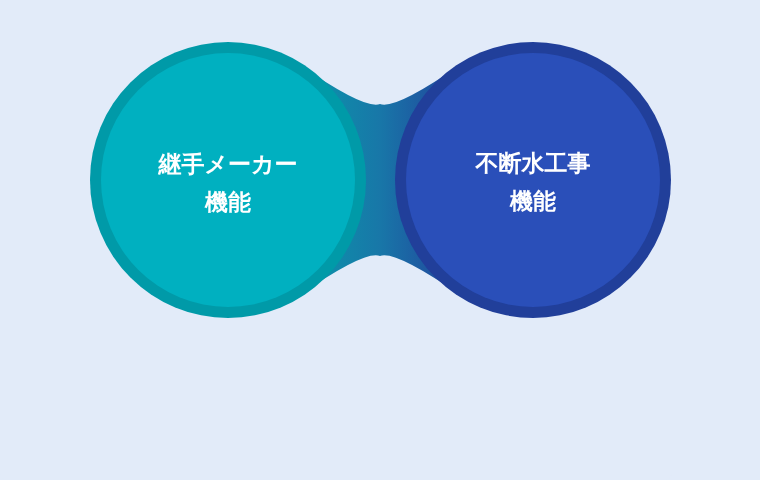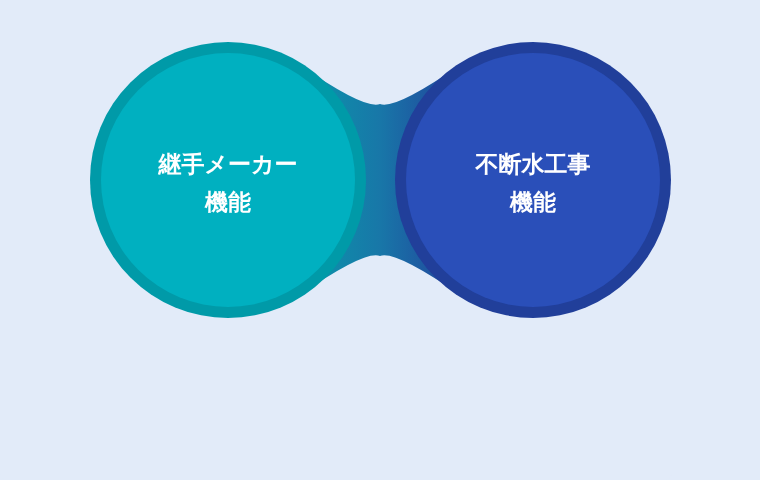--- a/index.html
+++ b/index.html
@@ -28,17 +28,17 @@
     <circle cx="228" cy="180" r="127" fill="#00b0c0"></circle>
 
     <circle cx="533" cy="180" r="138" fill="#213f9a"></circle>
     <circle cx="533" cy="180" r="127" fill="#2a4fb9"></circle>
   </svg>
 
   <div class="label" style="left:108px; top:145px;">
     <span>継手メーカー</span>
     <span>機能</span>
   </div>
-  <div class="label" style="left:413px; top:145px;">
+  <div class="label" style="left:413px; top:145px;font-family:Liberation Serif, serif;">
     <span>不断水工事</span>
     <span>機能</span>
   </div>
 </div>
 
 </body></html>

